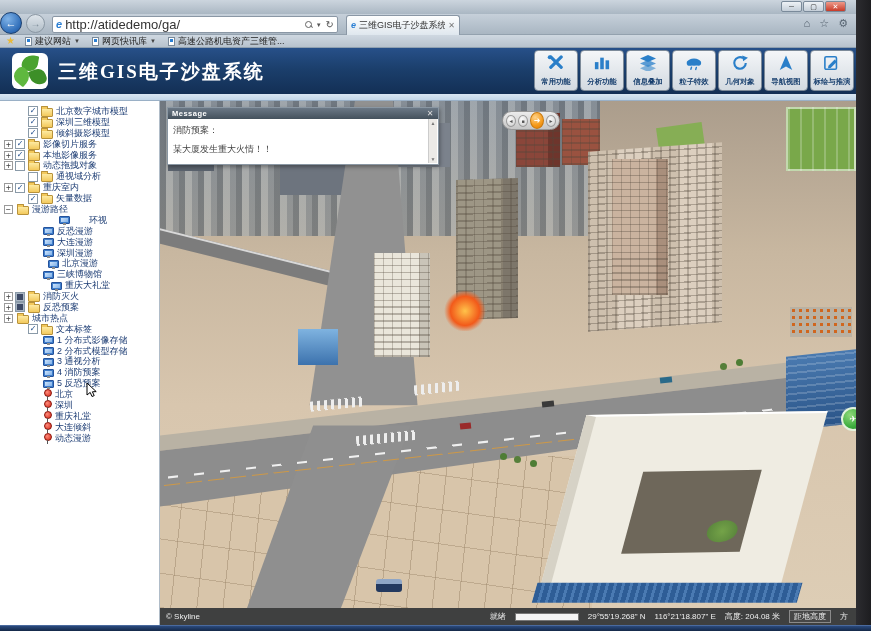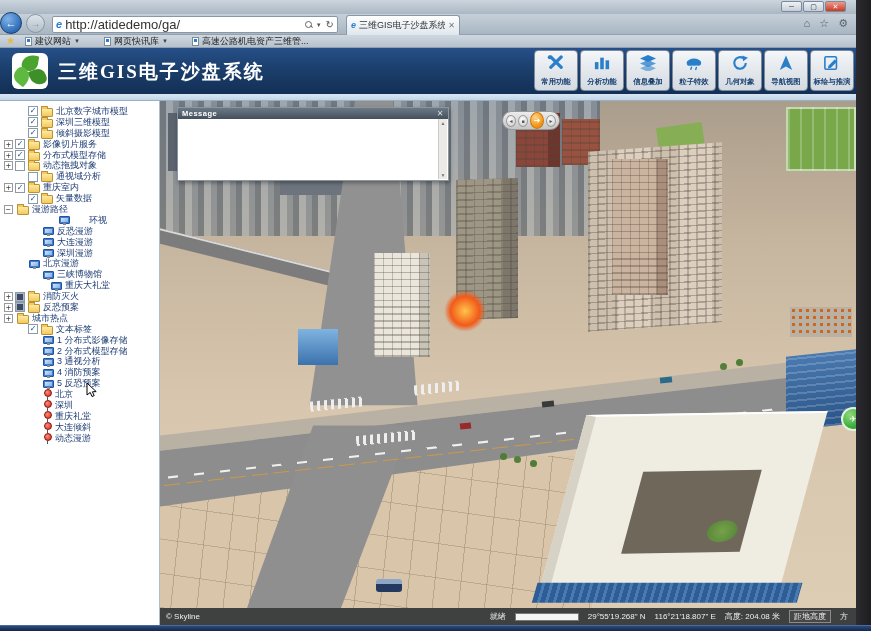--- a/index.html
+++ b/index.html
@@ -71,21 +71,21 @@
   .scene{position:absolute;inset:0 0 17px 0;background:linear-gradient(180deg,#ab9d8c 0,#c8b7a0 30%,#d8c6ae 60%,#ddcdb5 100%);overflow:hidden}
   .bld{position:absolute}
   .wgrid::after{content:"";position:absolute;inset:0;background:repeating-linear-gradient(0deg,rgba(80,70,58,.35) 0 1.5px,transparent 1.5px 7px),repeating-linear-gradient(90deg,rgba(80,70,58,.28) 0 1.5px,transparent 1.5px 9px)}
   .statusbar{position:absolute;left:0;right:0;bottom:0;height:17px;background:rgba(52,52,52,.92);color:#eee;font-size:8px;display:flex;align-items:center;padding:0 6px;gap:10px;white-space:nowrap}
   .sb-right{margin-left:auto;display:flex;align-items:center;gap:9px}
   .sb-progress{width:64px;height:8px;background:#f4f4f4;border:1px solid #777}
   .sb-ground{border:1px solid #8a8a8a;background:#474747;padding:0 4px;line-height:11px}
   .sb-dir{overflow:hidden;width:10px}
 
   
-  .msg{position:absolute;left:17px;top:6px;width:272px;height:74px;background:#fff;border:1px solid #8a97a3;box-shadow:1px 2px 4px rgba(0,0,0,.35)}
+  .msg{position:absolute;left:7px;top:6px;width:272px;height:58px;background:#fff;border:1px solid #8a97a3;box-shadow:1px 2px 4px rgba(0,0,0,.35)}
   .msg-title{height:11px;background:linear-gradient(#6b7886,#44515c);color:#fff;font-size:7.5px;font-weight:bold;letter-spacing:.5px;display:flex;align-items:center;padding:0 4px}
   .msg-close{margin-left:auto;font-size:8px;color:#ddd;line-height:8px}
   .msg-body{position:absolute;inset:11px 10px 1px 1px;background:#fff;padding:5px 4px;font-size:9px;color:#444}
   .msg-body div{margin-bottom:6px}
   .msg-scroll{position:absolute;top:11px;right:1px;bottom:1px;width:9px;background:#eceae7;border-left:1px solid #ccc;display:flex;flex-direction:column;justify-content:space-between;align-items:center;font-size:5px;color:#777;padding:1px 0}
 
   
   .pill{position:absolute;left:342px;top:10px;width:58px;height:19px;border-radius:10px;border:1px solid #999;background:linear-gradient(#ececec,#c6c6c6);display:flex;align-items:center;padding:0 3px;gap:2px}
   .pc{width:12px;height:12px;border-radius:50%;border:1px solid #9a9a9a;background:radial-gradient(circle at 35% 30%,#fafafa,#cdcdcd);font-size:5px;color:#555;display:flex;align-items:center;justify-content:center}
   .pc.play{width:17px;height:17px;border-color:#c87a10;background:radial-gradient(circle at 35% 30%,#ffd38a,#f59a1a 60%,#e07c08);color:#fff;font-size:8px;font-weight:bold}
@@ -132,21 +132,21 @@
       </div>
       <div class="chromeicons">
         <span>⌂</span>
         <span>☆</span>
         <span>⚙</span>
       </div>
     </div>
 
     <div class="favbar">
       <span class="favstar">★</span>
-      <span id="fav-items" style="display:flex;gap:24px">
+      <span id="fav-items" style="display:flex;gap:12px">
           <span class="favitem">
             <span class="favicon"></span>
             <span>建议网站</span>
             <span class="favcaret">▼</span>
           </span>
           <span class="favitem">
             <span class="favicon"></span>
             <span>网页快讯库</span>
             <span class="favcaret">▼</span>
           </span>
@@ -255,21 +255,21 @@
             <div class="trow" style="padding-left: 4px;">
               <span class="exp">+</span>
               <span class="cb checked">✓</span>
               <span class="ti folder"></span>
               <span>影像切片服务</span>
             </div>
             <div class="trow" style="padding-left: 4px;">
               <span class="exp">+</span>
               <span class="cb checked">✓</span>
               <span class="ti folder"></span>
-              <span>分布式模型存储</span>
+              <span>本地影像服务</span>
             </div>
             <div class="trow" style="padding-left: 4px;">
               <span class="exp">+</span>
               <span class="cb unchecked"></span>
               <span class="ti folder"></span>
               <span>动态拖拽对象</span>
             </div>
             <div class="trow" style="padding-left: 17px;">
               <span class="exp-sp"></span>
               <span class="cb unchecked"></span>
@@ -306,21 +306,21 @@
             <div class="trow" style="padding-left: 30px;">
               <span class="exp-sp"></span>
               <span class="ti monitor"></span>
               <span>大连漫游</span>
             </div>
             <div class="trow" style="padding-left: 30px;">
               <span class="exp-sp"></span>
               <span class="ti monitor"></span>
               <span>深圳漫游</span>
             </div>
-            <div class="trow" style="padding-left: 16px;">
+            <div class="trow" style="padding-left: 35px;">
               <span class="exp-sp"></span>
               <span class="ti monitor"></span>
               <span>北京漫游</span>
             </div>
             <div class="trow" style="padding-left: 30px;">
               <span class="exp-sp"></span>
               <span class="ti monitor"></span>
               <span>三峡博物馆</span>
             </div>
             <div class="trow" style="padding-left: 38px;">
@@ -454,20 +454,24 @@
           <div class="bld" style="left:300px;top:322px;width:11px;height:6px;background:#9a2a2a;transform:rotate(-6deg)"></div>
           <div class="bld" style="left:500px;top:276px;width:12px;height:6px;background:#2a6a8a;transform:rotate(-6deg)"></div>
           <div class="bld" style="left:340px;top:352px;width:7px;height:7px;border-radius:50%;background:#4e7d35;box-shadow:14px 3px 0 #567f3a,30px 7px 0 #4e7d35"></div>
           <div class="bld" style="left:560px;top:262px;width:7px;height:7px;border-radius:50%;background:#567f3a;box-shadow:16px -4px 0 #4e7d35"></div>
 
           <div class="msg">
             <div class="msg-title">
               <span>Message</span>
               <span class="msg-close">✕</span>
             </div>
+            <div class="msg-body">
+              <div>消防预案：</div>
+              <div>某大厦发生重大火情！！</div>
+            </div>
             <div class="msg-scroll">
               <span>▲</span>
               <span>▼</span>
             </div>
           </div>
 
           <div class="pill">
             <span class="pc">◄</span>
             <span class="pc">■</span>
             <span class="pc play">➜</span>

